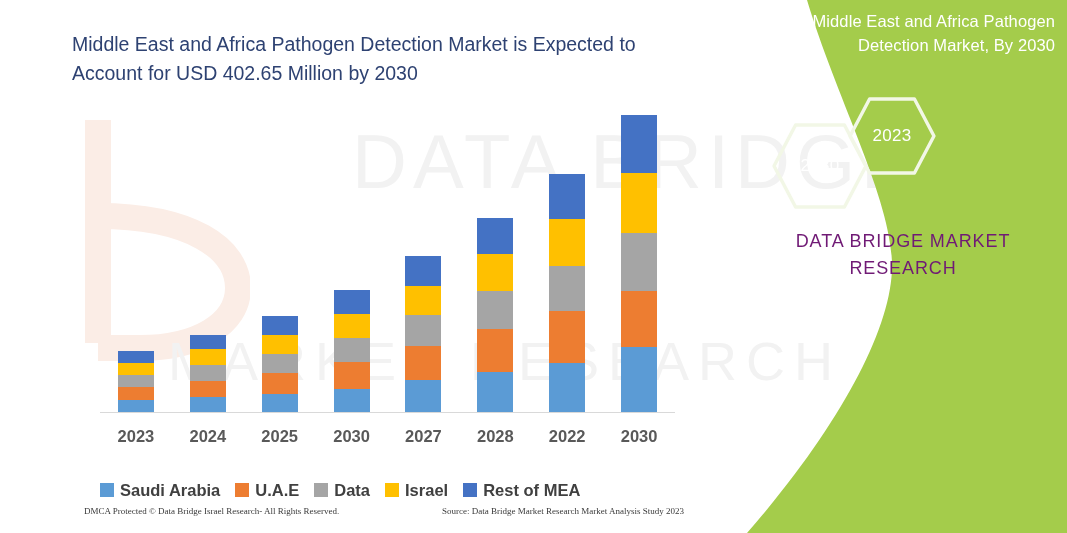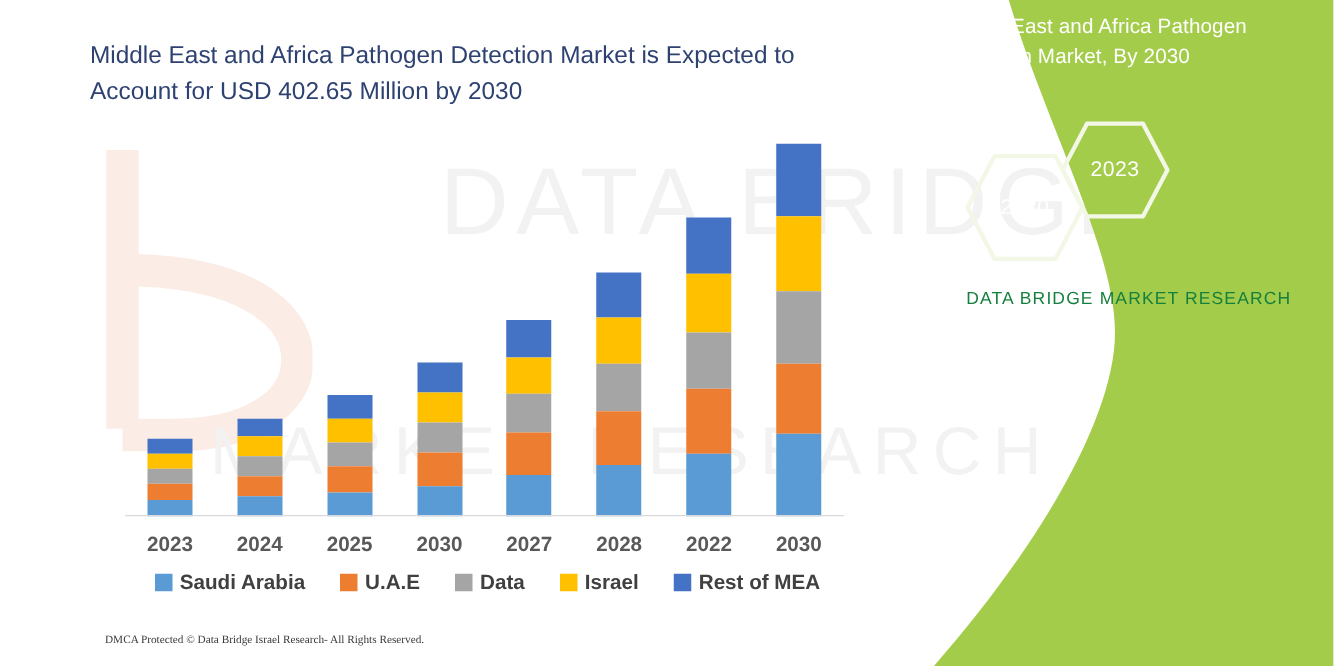--- a/index.html
+++ b/index.html
@@ -14,34 +14,34 @@
 
   
   .green-panel {
     position:absolute; top:0; right:0; width:380px; height:533px;
     background:#A4CC4B;
     clip-path: path("M 120 0 L 380 0 L 380 533 L 60 533 C 150 430 205 330 205 266 C 205 200 150 100 120 0 Z");
     z-index:3;
   }
   .green-title {
     position:absolute; z-index:5; top:10px; right:12px; width:300px;
-    text-align:left; color:#ffffff; font-size:16.5px; line-height:1.45;
+    text-align:right; color:#ffffff; font-size:16.5px; line-height:1.45;
     font-weight:400; letter-spacing:.1px;
   }
   .hexwrap { position:absolute; z-index:5; top:96px; right:16px; width:300px; height:120px; }
   .hex { position:absolute; }
   .hex .label {
     position:absolute; inset:0; display:flex; align-items:center; justify-content:center;
     color:#fff; font-size:17px; letter-spacing:.3px;
   }
   .hex-2030 { left:20px; top:26px; width:98px; height:88px; }
   .hex-2023 { left:96px; top:0px;  width:90px; height:80px; }
   .brand {
     position:absolute; z-index:5; top:228px; right:14px; width:300px;
-    text-align:center; color:#15803d; font-size:14px; line-height:1.5;
+    text-align:center; color:#701a75; font-size:18px; line-height:1.5;
     letter-spacing:.9px;
   }
 
   
   .chart-title {
     position:absolute; z-index:4; left:72px; top:30px; width:600px;
     text-align:left; color:#2E4272; font-size:19.5px; line-height:1.5;
     font-weight:400;
   }
 
@@ -78,22 +78,22 @@
     position:absolute; z-index:4; left:100px; top:423px; width:575px; height:26px;
     display:flex; justify-content:space-around; align-items:center;
   }
   .xaxis span {
     width:66px; text-align:center; color:#595959;
     font-size:16.5px; font-weight:bold;
   }
 
   
   .legend {
-    position:absolute; z-index:4; left:100px; top:452px; width:580px; height:28px;
-    display:flex; align-items:center; justify-content:center; gap:28px;
+    position:absolute; z-index:4; left:100px; top:476px; width:580px; height:28px;
+    display:flex; align-items:center; gap:15px;
   }
   .leg-item { display:flex; align-items:center; gap:6px; }
   .swatch { width:14px; height:14px; flex:0 0 auto; }
   .leg-label { color:#404040; font-size:16.5px; font-weight:bold; white-space:nowrap; }
 
   
   .footer {
     position:absolute; z-index:4; left:84px; top:506px; width:600px;
     display:flex; justify-content:space-between;
     font-family:"Liberation Serif", serif;
@@ -221,20 +221,21 @@
         <span class="leg-label">Israel</span>
       </div>
       <div class="leg-item">
         <span class="swatch" style="background: rgb(68, 114, 196);"></span>
         <span class="leg-label">Rest of MEA</span>
       </div>
     </div>
 
   <div class="footer">
     <span>DMCA Protected © Data Bridge Israel Research- All Rights Reserved.</span>
+    <span>Source: Data Bridge Market Research  Market Analysis Study 2023</span>
   </div>
 
   <div class="green-panel"></div>
   <div class="green-title">Middle East and Africa Pathogen Detection Market, By 2030</div>
 
   <div class="hexwrap">
     <div class="hex hex-2030">
       <svg viewBox="0 0 100 90" width="100%" height="100%" aria-hidden="true">
         <polygon points="25,3 75,3 97,45 75,87 25,87 3,45" fill="none" stroke="#F2F7E6" stroke-width="3.5" stroke-linejoin="round"></polygon>
       </svg>

